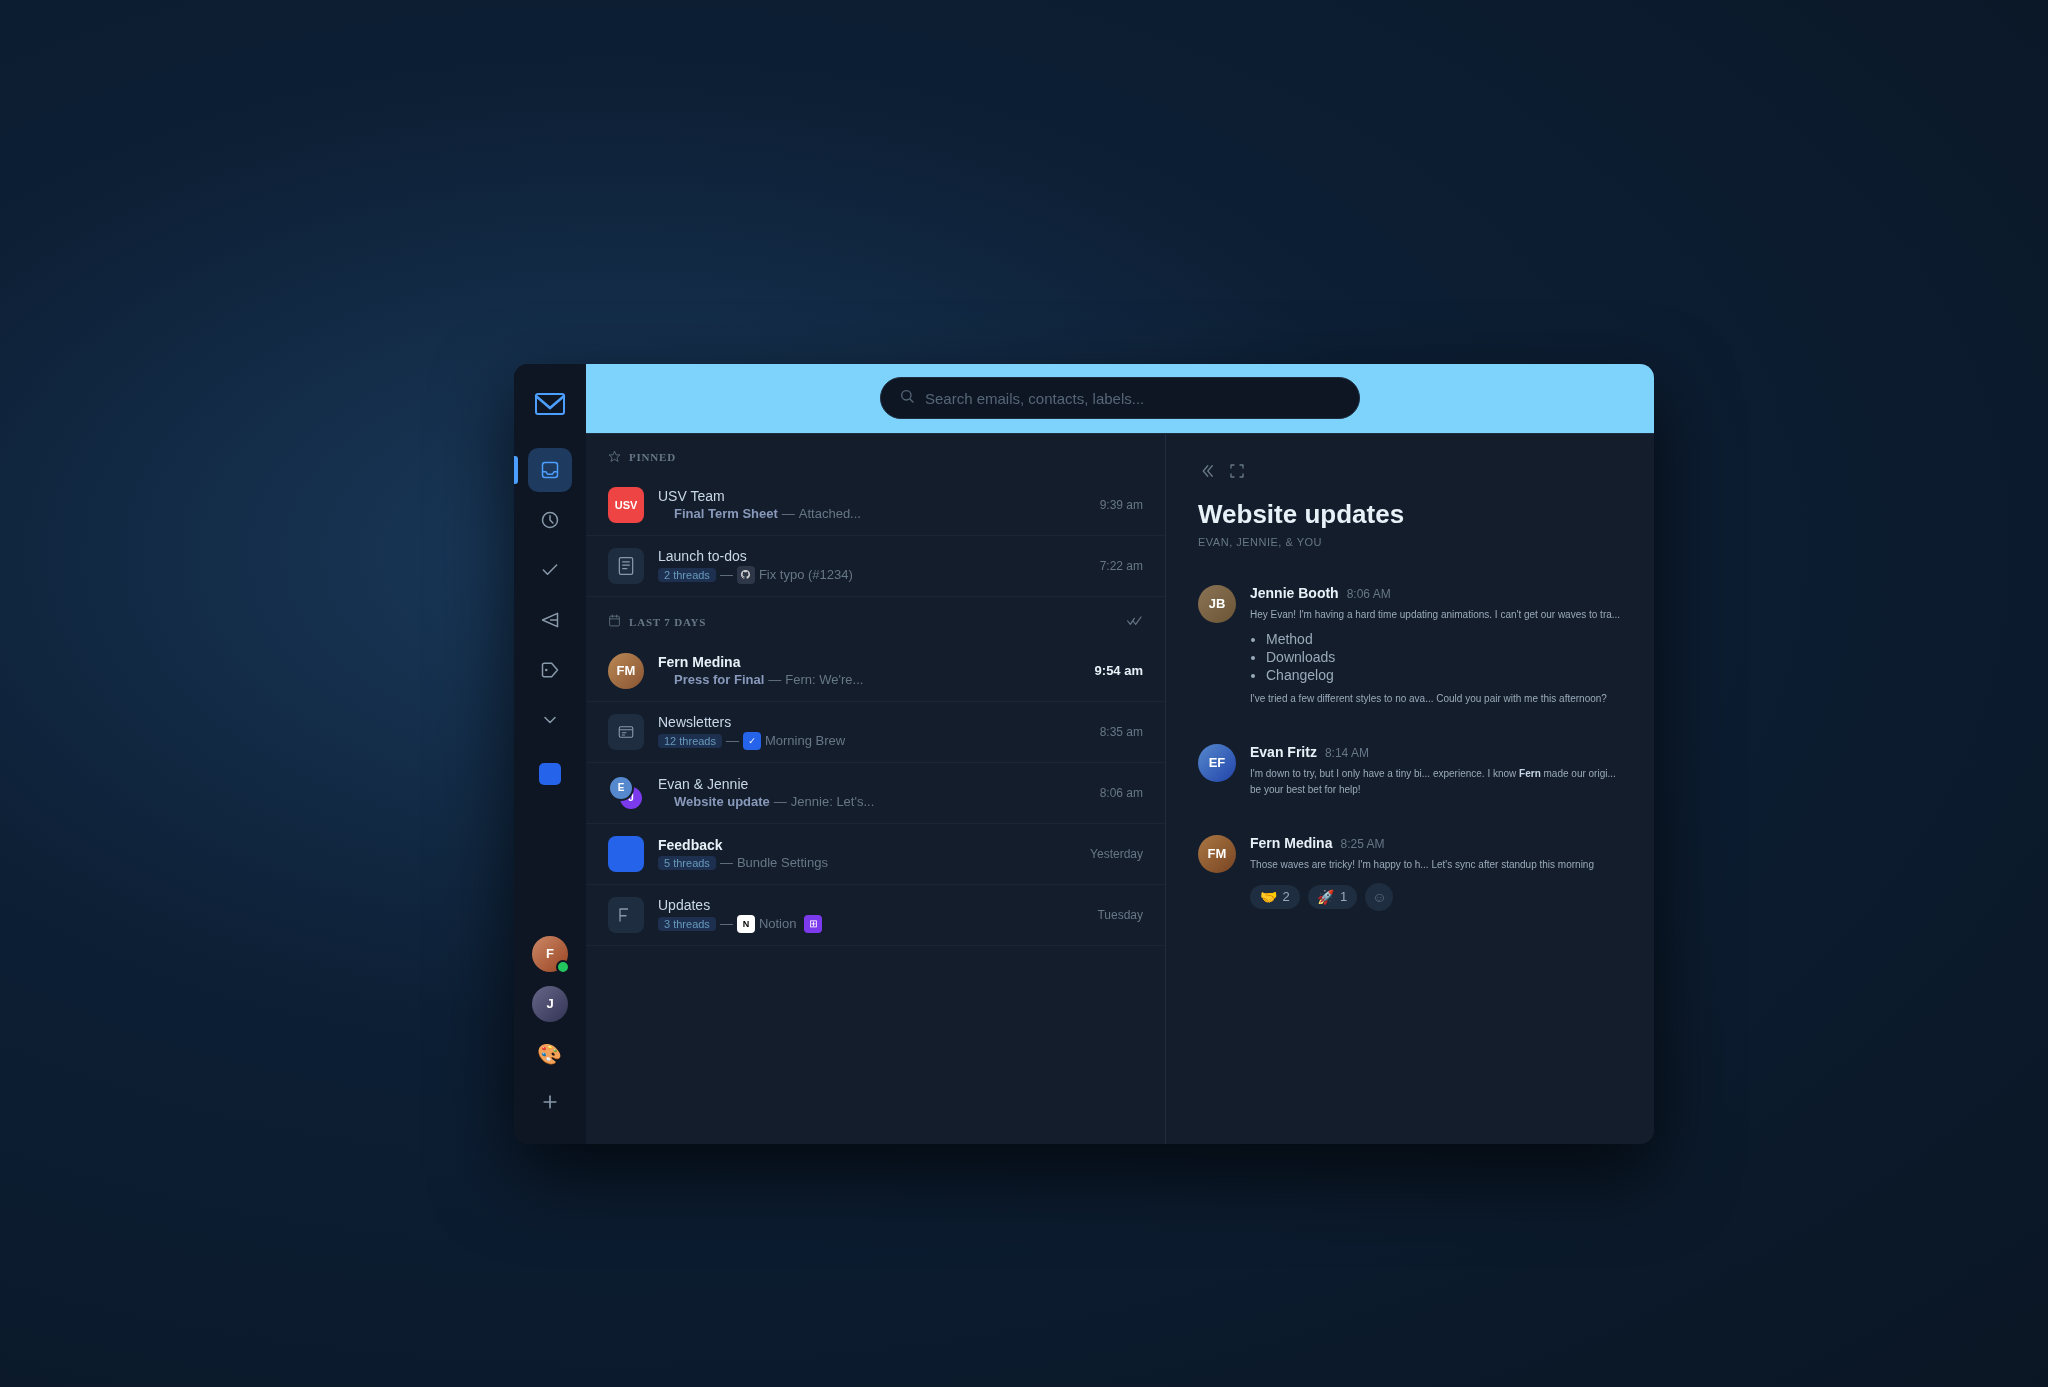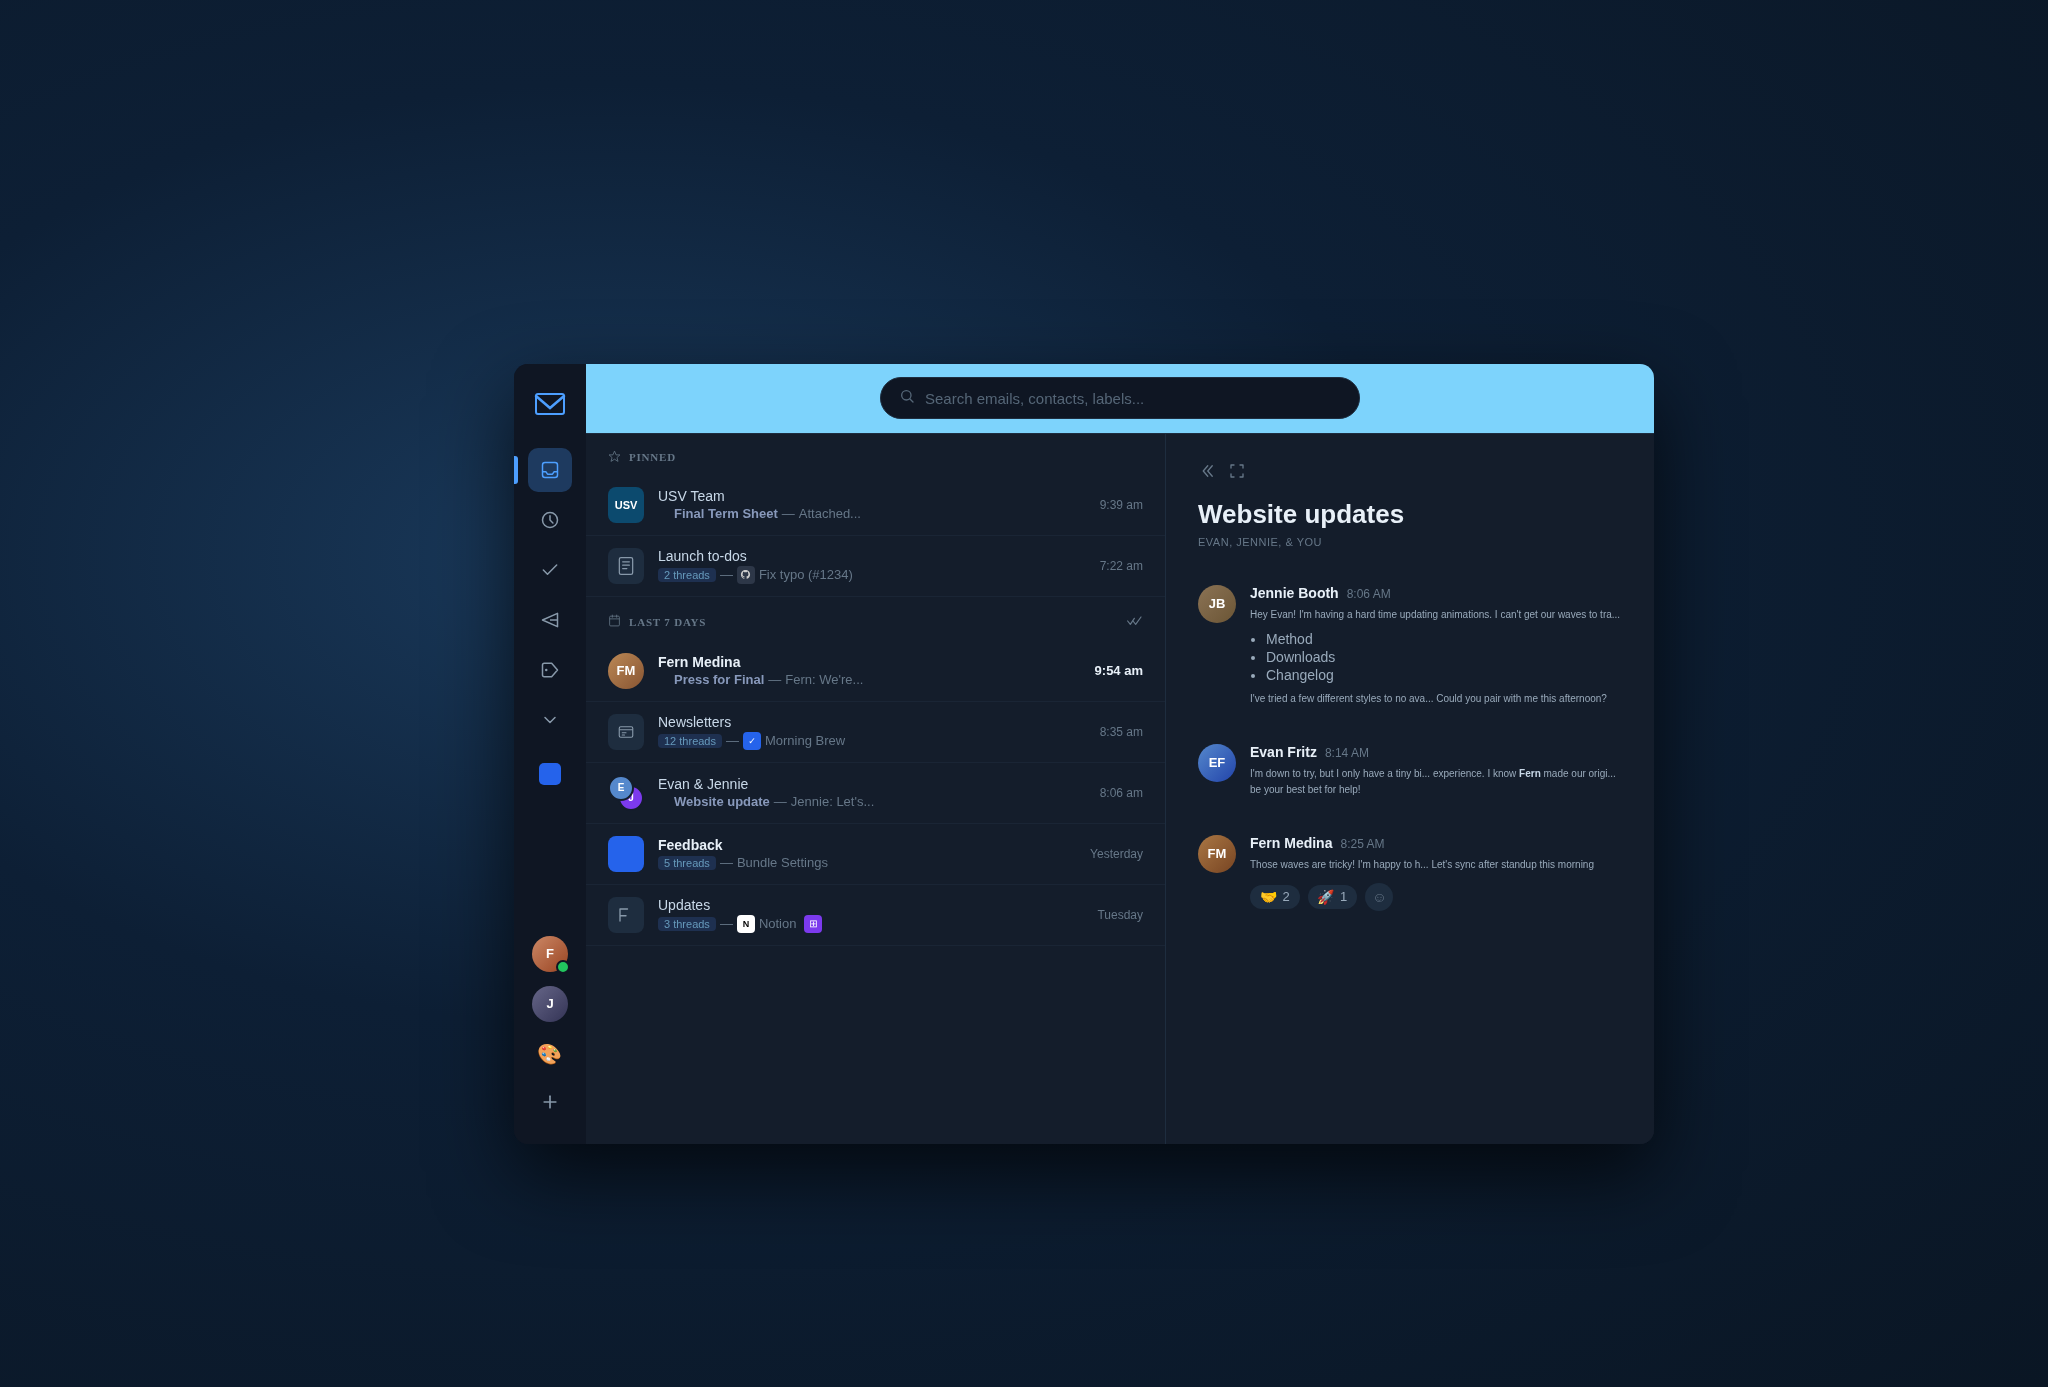--- a/index.html
+++ b/index.html
@@ -195,21 +195,21 @@
       display: flex;
       align-items: center;
       justify-content: center;
       font-size: 13px;
       font-weight: 700;
       color: white;
       overflow: hidden;
     }
 
     .email-avatar.usv {
-      background: #0c4a6e;
+      background: #ef4444;
       font-size: 11px;
       font-weight: 700;
     }
 
     .email-avatar.launch {
       background: #1e2d3f;
       color: #8899aa;
       font-size: 18px;
     }
 

